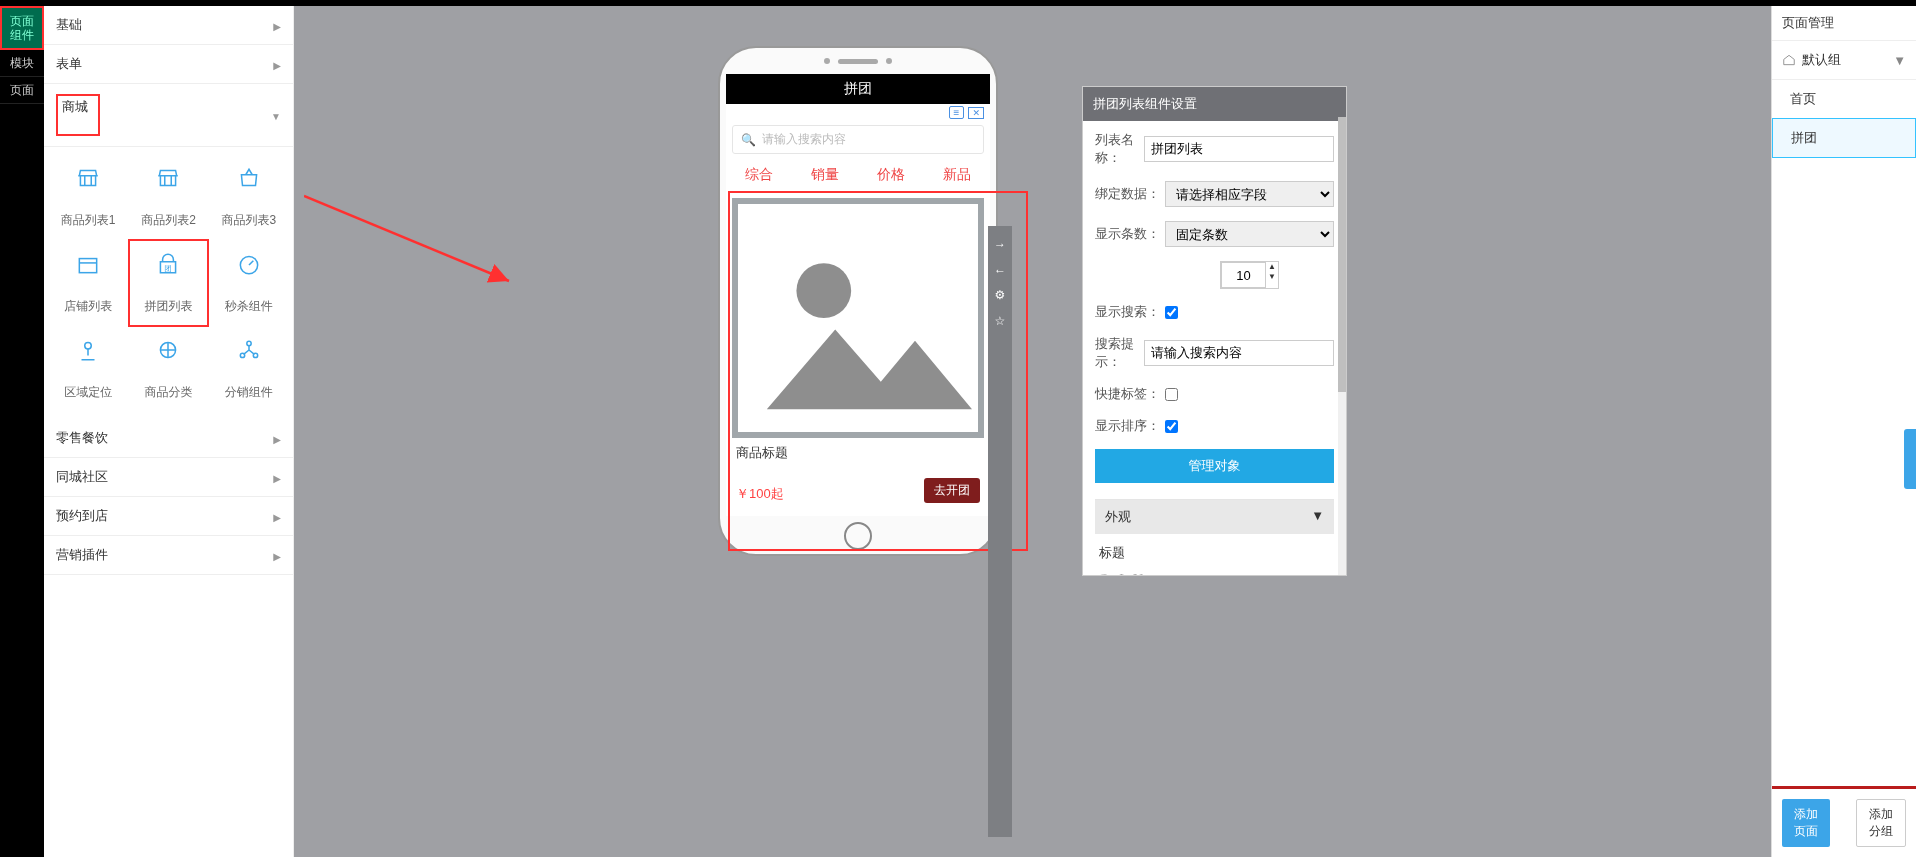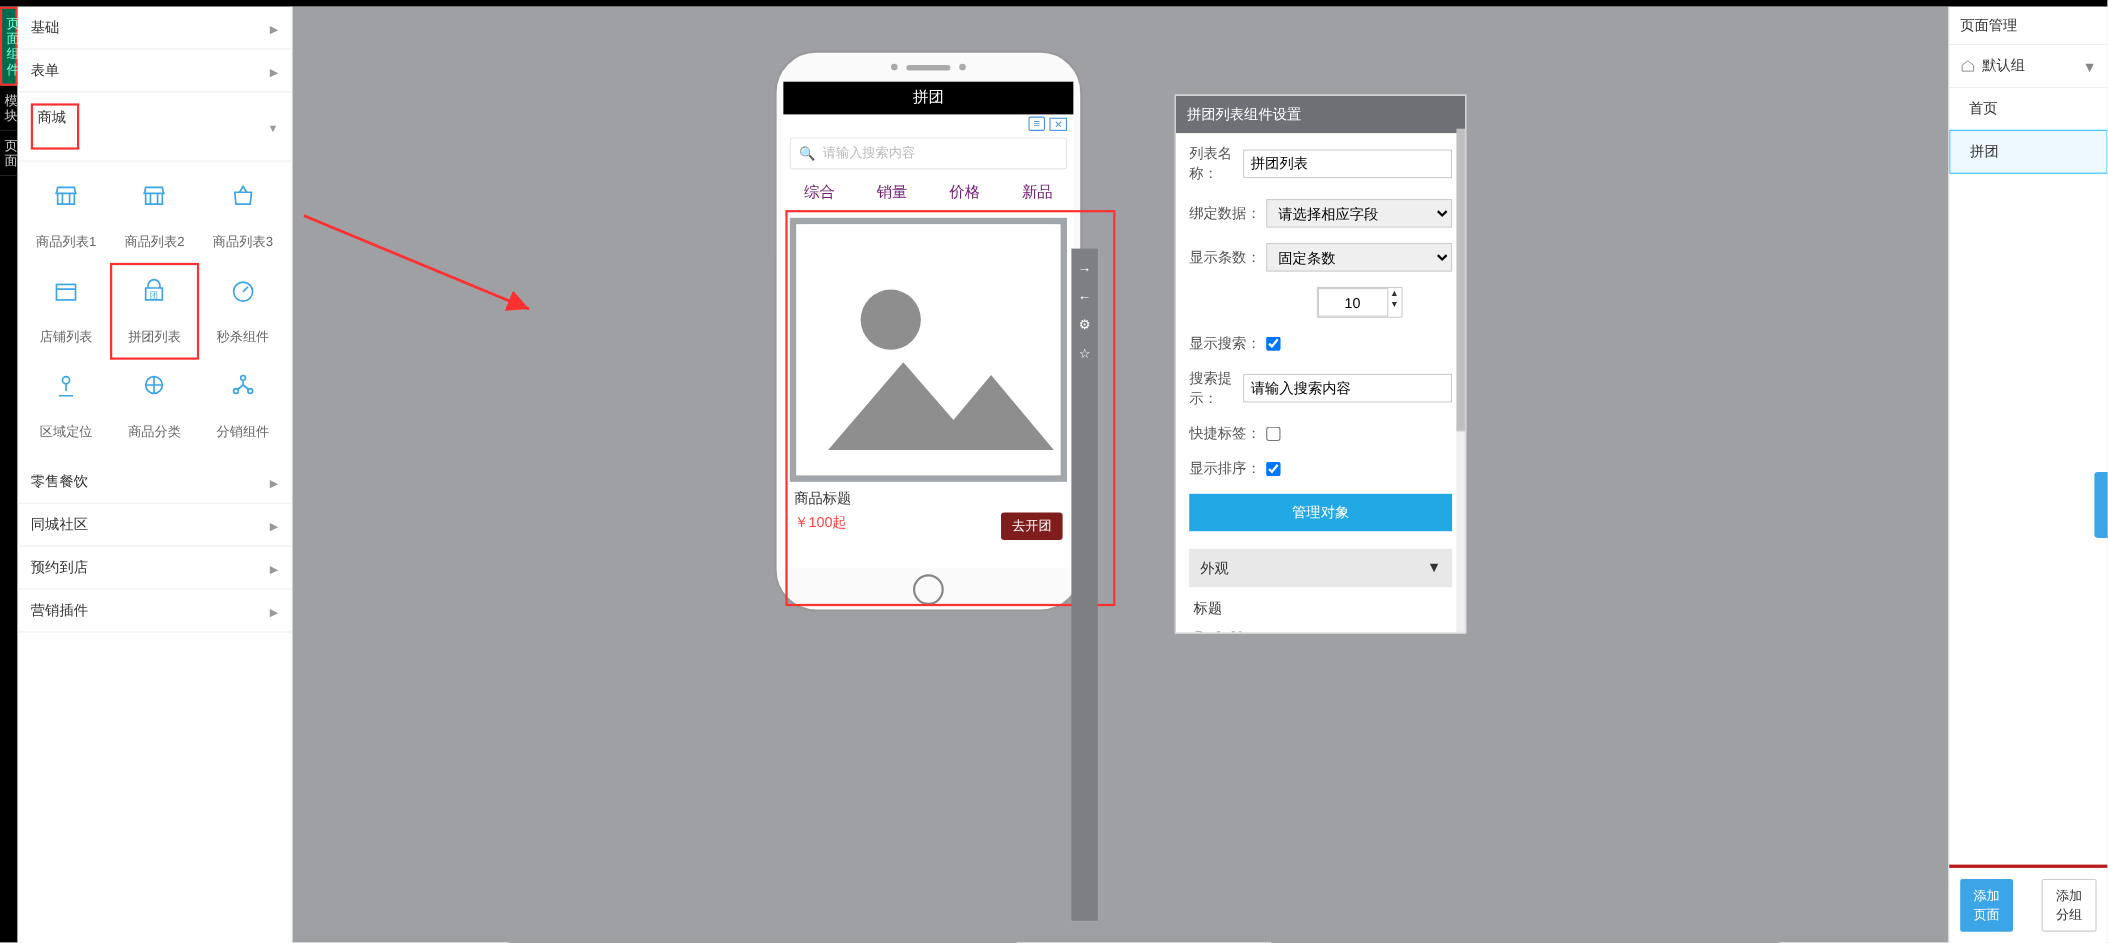--- a/index.html
+++ b/index.html
@@ -4,21 +4,21 @@
 <style>
   * { box-sizing: border-box; margin: 0; padding: 0; }
   html, body { height: 100%; font-family: "Microsoft YaHei", Arial, sans-serif; font-size: 13px; color: #333; background: #fff; }
 
   .top-black { height: 6px; background: #000; }
 
   .main-wrap { display: flex; height: calc(100% - 6px); overflow: hidden; }
 
   
   .left-tabs {
-    width: 16px;
+    width: 44px;
     background: #000;
     display: flex;
     flex-direction: column;
     color: #ccc;
   }
   .left-tab-item {
     padding: 6px 4px;
     font-size: 12px;
     text-align: center;
     cursor: pointer;
@@ -137,21 +137,21 @@
     color: #bbb;
     display: flex;
     align-items: center;
     gap: 6px;
   }
   .phone-tabs {
     display: flex;
     justify-content: space-around;
     padding: 8px 0;
     font-size: 14px;
-    color: #701a75;
+    color: #ef4444;
   }
   .phone-card {
     margin: 6px;
     background: #fff;
   }
   .img-placeholder {
     height: 240px;
     background: #8e8e8e;
     display: flex;
     align-items: center;
@@ -160,21 +160,21 @@
   }
   .img-placeholder .inner {
     width: 100%; height: 100%;
     background: #fff;
     display: flex;
     align-items: center;
     justify-content: center;
   }
   .img-placeholder svg { width: 100%; height: 100%; }
   .card-title { padding: 6px 4px 2px; font-size: 13px; }
-  .card-price-row { display: flex; justify-content: space-between; align-items: flex-start; padding: 2px 4px 6px; }
+  .card-price-row { display: flex; justify-content: space-between; align-items: flex-end; padding: 2px 4px 6px; margin-top: 12px; }
   .card-price { color: #ff4242; font-size: 13px; }
   .btn-go {
     background: #7f1d1d;
     color: #fff;
     border: none;
     border-radius: 3px;
     padding: 4px 10px;
     font-size: 12px;
     cursor: pointer;
   }
@@ -242,21 +242,21 @@
     flex: 1;
     border: 1px solid #ccc;
     padding: 4px 6px;
     font-size: 13px;
     height: 26px;
   }
   .form-row .stepper {
     display: inline-flex;
     border: 1px solid #ccc;
   }
-  .stepper input { width: 64px; border: none; text-align: center; }
+  .stepper input { width: 45px; border: none; text-align: center; }
   .stepper .spin { display: flex; flex-direction: column; }
   .stepper .spin span { font-size: 8px; width: 12px; text-align: center; cursor: pointer; line-height: 10px; }
 
   .btn-primary-wide {
     display: block;
     width: 100%;
     background: #22a8e4;
     color: #fff;
     border: none;
     padding: 8px 0;

